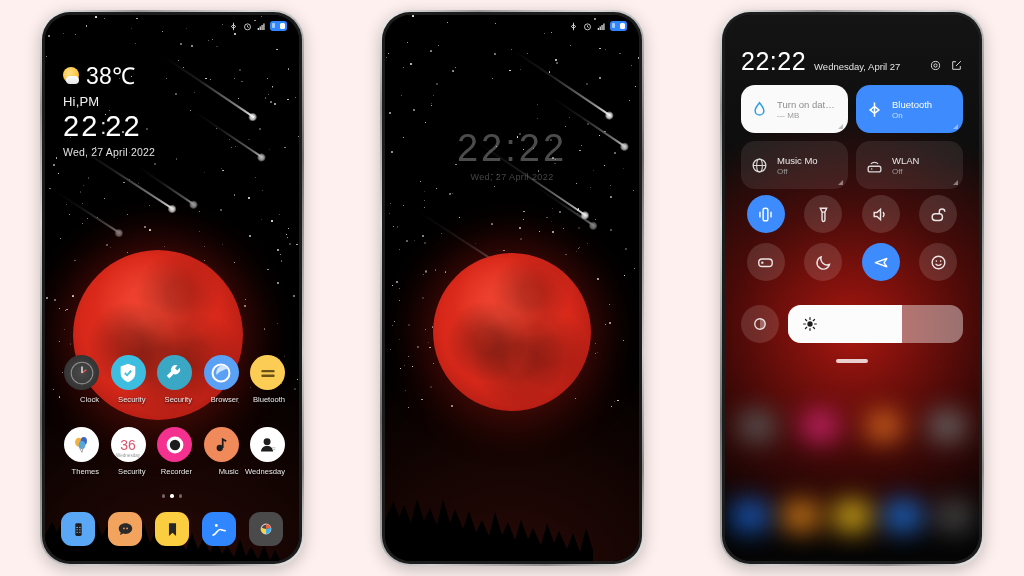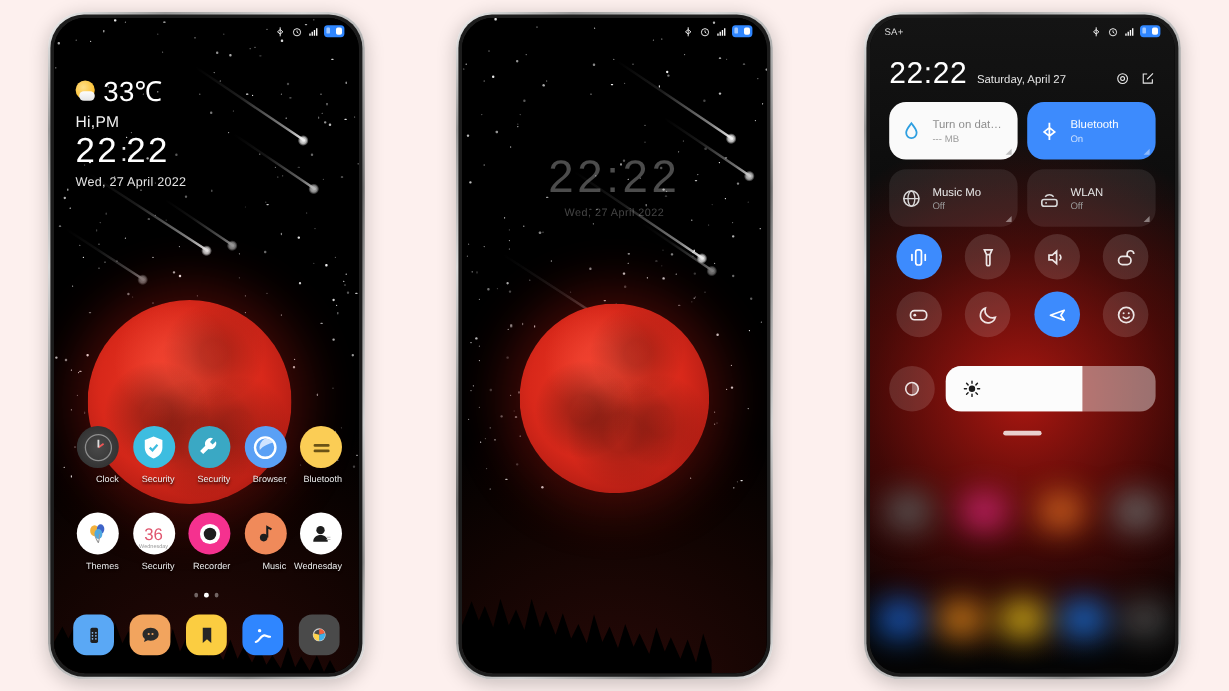--- a/index.html
+++ b/index.html
@@ -402,21 +402,21 @@
           <svg class="sb-ic" viewBox="0 0 24 24">
             <path fill="currentColor" d="M2 16h3v5H2zM7 12h3v9H7zM12 8h3v13h-3zM17 4h3v17h-3z"></path>
           </svg>
           <div class="battery"></div>
         </div>
       </div>
 
       <div style="position:absolute;left:18px;top:44px;z-index:6;">
         <div class="w-weather">
           <div class="sun"></div>
-          <div class="w-temp">33℃</div>
+          <div class="w-temp">38℃</div>
         </div>
         <div class="w-greet">Hi,PM</div>
         <div class="w-clock">
           <span>22</span>
           <span class="w-colon">:</span>
           <span>22</span>
         </div>
         <div class="w-date">Wed, 27 April 2022</div>
       </div>
 
@@ -825,40 +825,24 @@
         </div>
         <div class="bl-row" style="top:100px;">
           <div class="bl" style="background:#1a5fc8;"></div>
           <div class="bl" style="background:#d8821a;"></div>
           <div class="bl" style="background:#e0b81a;"></div>
           <div class="bl" style="background:#1a6fd8;"></div>
           <div class="bl" style="background:#4a4a4a;"></div>
         </div>
       </div>
 
-      <div class="statusbar">
-        <div class="sb-left">SA+</div>
-        <div class="sb-right">
-          <svg class="sb-ic" viewBox="0 0 24 24">
-            <path fill="none" stroke="currentColor" stroke-width="2" d="M12 2v20M12 7l6 5-6 5M12 7L6 12l6 5"></path>
-          </svg>
-          <svg class="sb-ic" viewBox="0 0 24 24">
-            <circle cx="12" cy="13" r="8" fill="none" stroke="currentColor" stroke-width="2"></circle>
-            <path stroke="currentColor" stroke-width="2" d="M12 9v4l3 2"></path>
-          </svg>
-          <svg class="sb-ic" viewBox="0 0 24 24">
-            <path fill="currentColor" d="M2 16h3v5H2zM7 12h3v9H7zM12 8h3v13h-3zM17 4h3v17h-3z"></path>
-          </svg>
-          <div class="battery"></div>
-        </div>
-      </div>
 
       <div class="cc-header">
         <div class="cc-time">22:22</div>
-        <div class="cc-date">Saturday, April 27</div>
+        <div class="cc-date">Wednesday, April 27</div>
         <svg class="cc-hic" viewBox="0 0 24 24">
           <circle cx="12" cy="12" r="7.5" fill="none" stroke="currentColor" stroke-width="1.7"></circle>
           <circle cx="12" cy="12" r="3" fill="none" stroke="currentColor" stroke-width="1.7"></circle>
         </svg>
         <svg class="cc-hic" viewBox="0 0 24 24">
           <path fill="none" stroke="currentColor" stroke-width="1.7" d="M19 13v6H5V5h6M20 4l-9 9"></path>
         </svg>
       </div>
 
       <div class="tiles">

